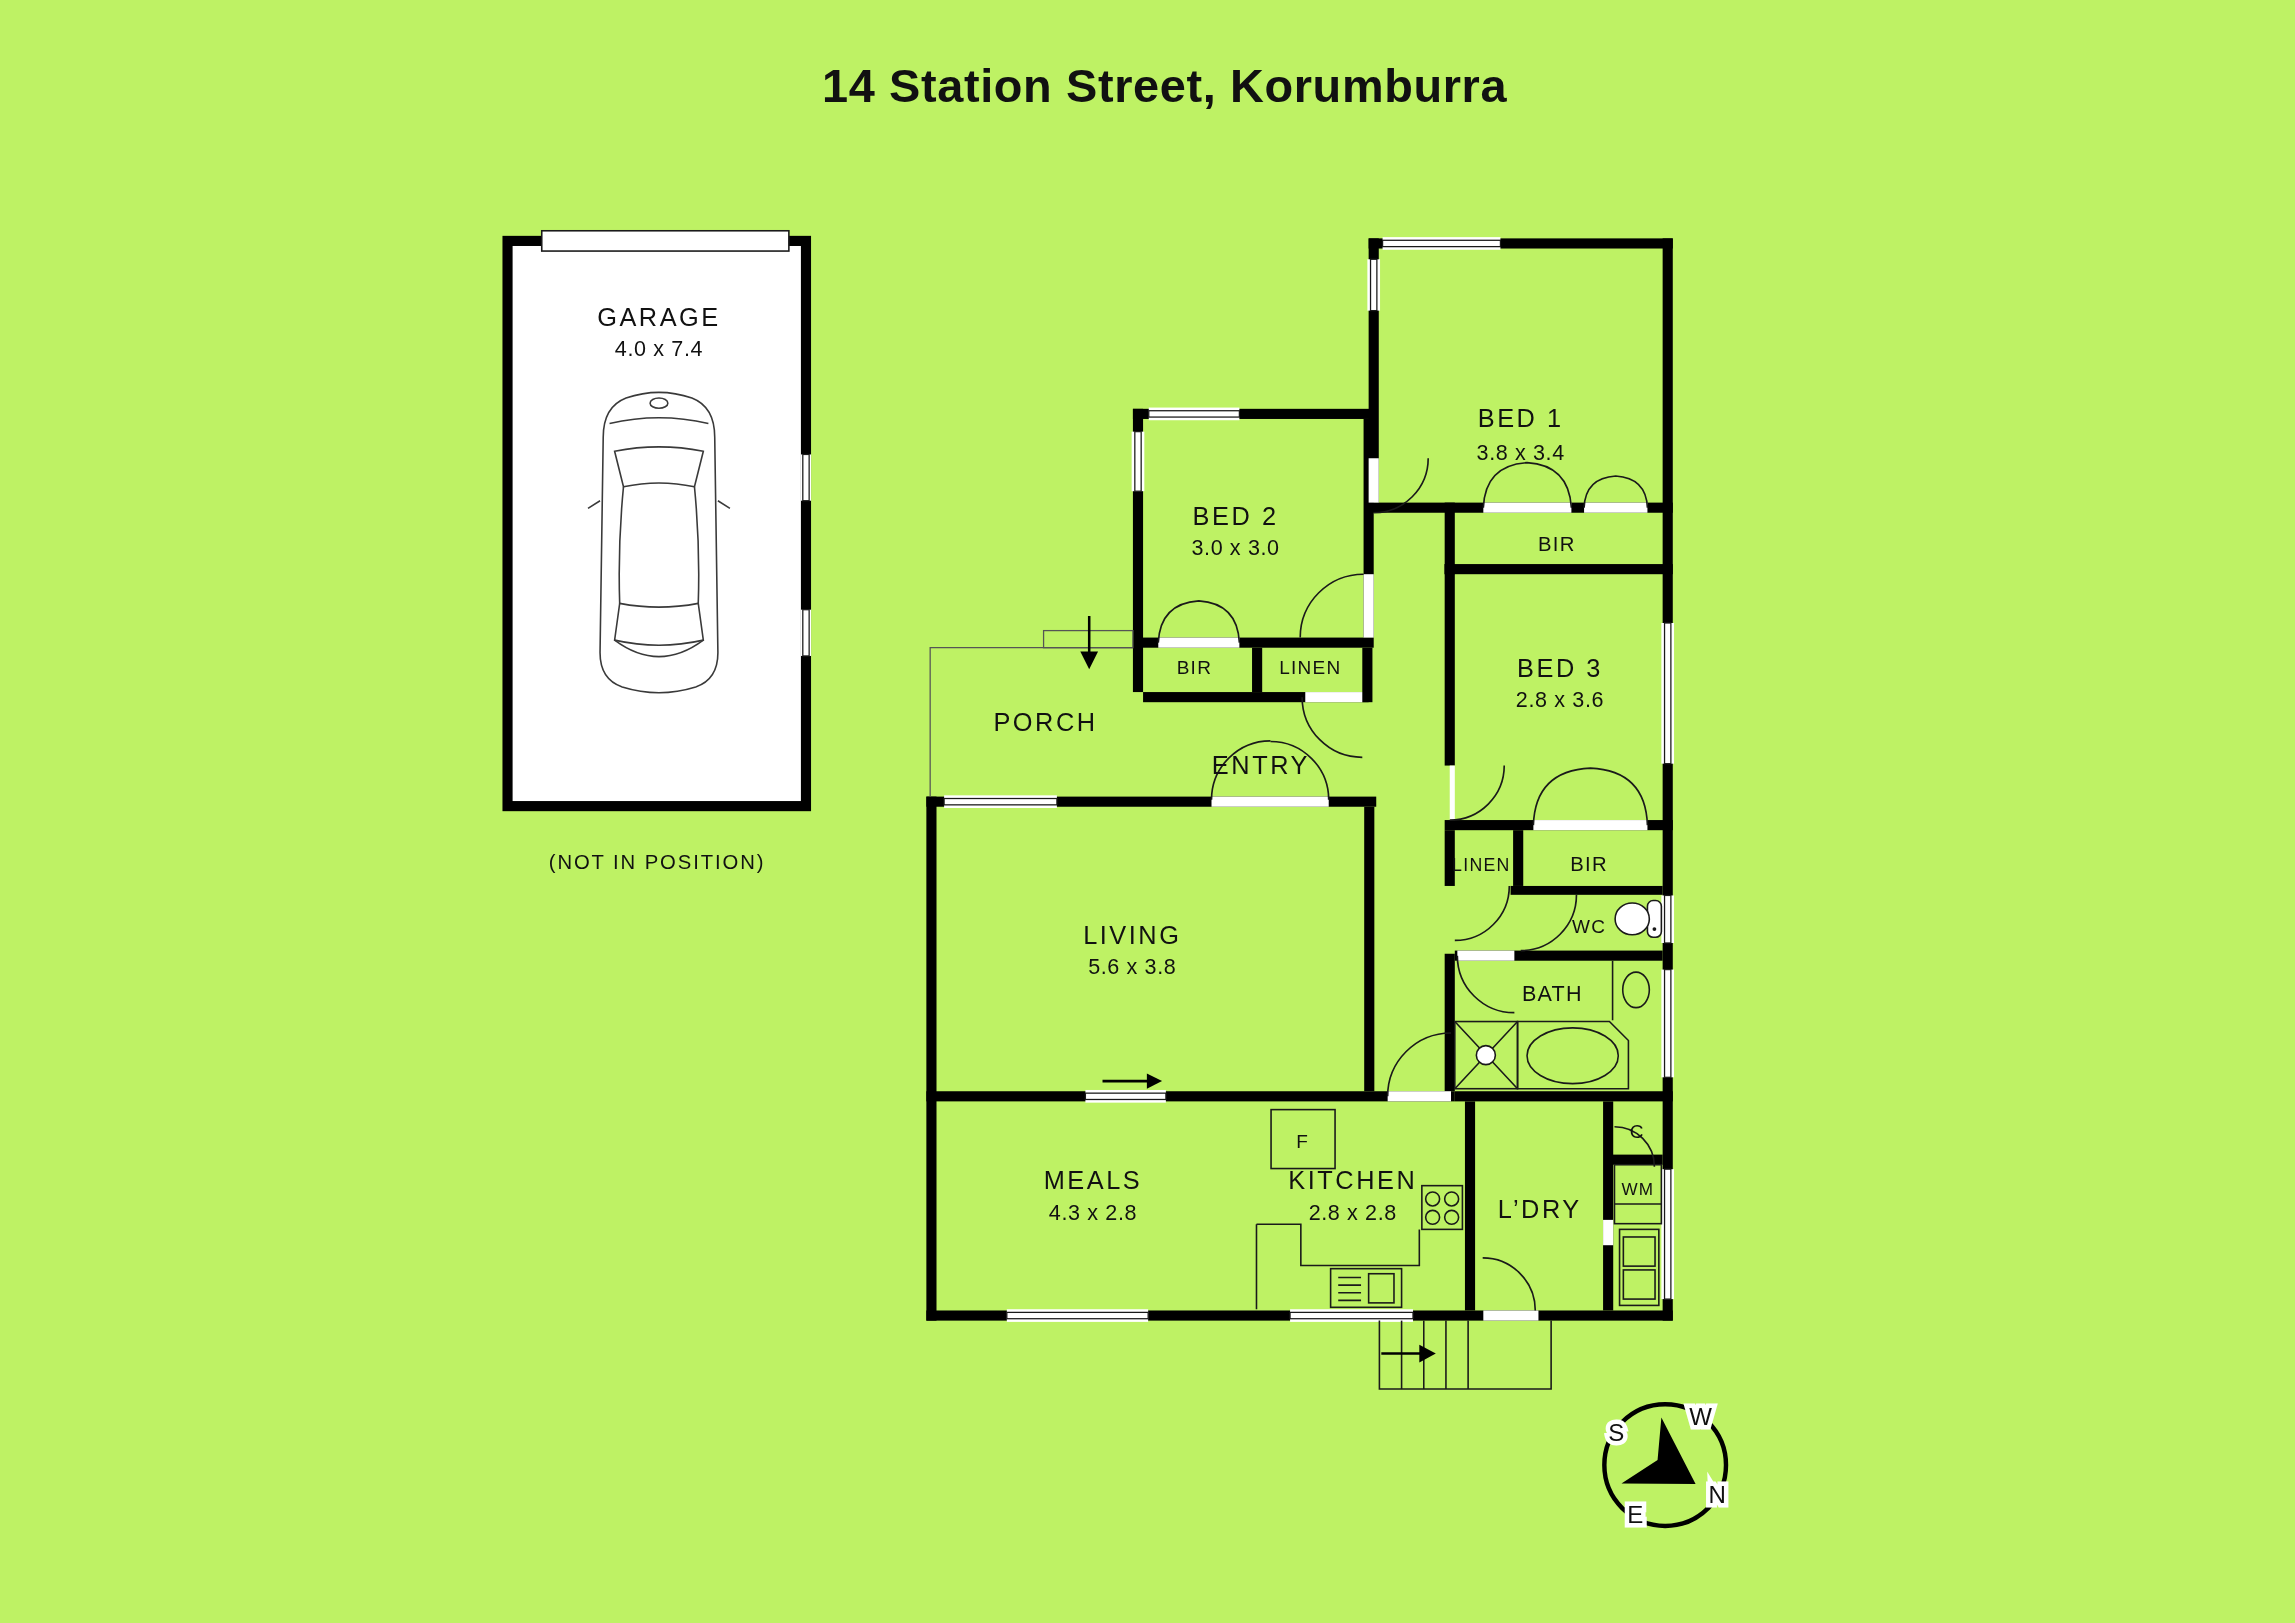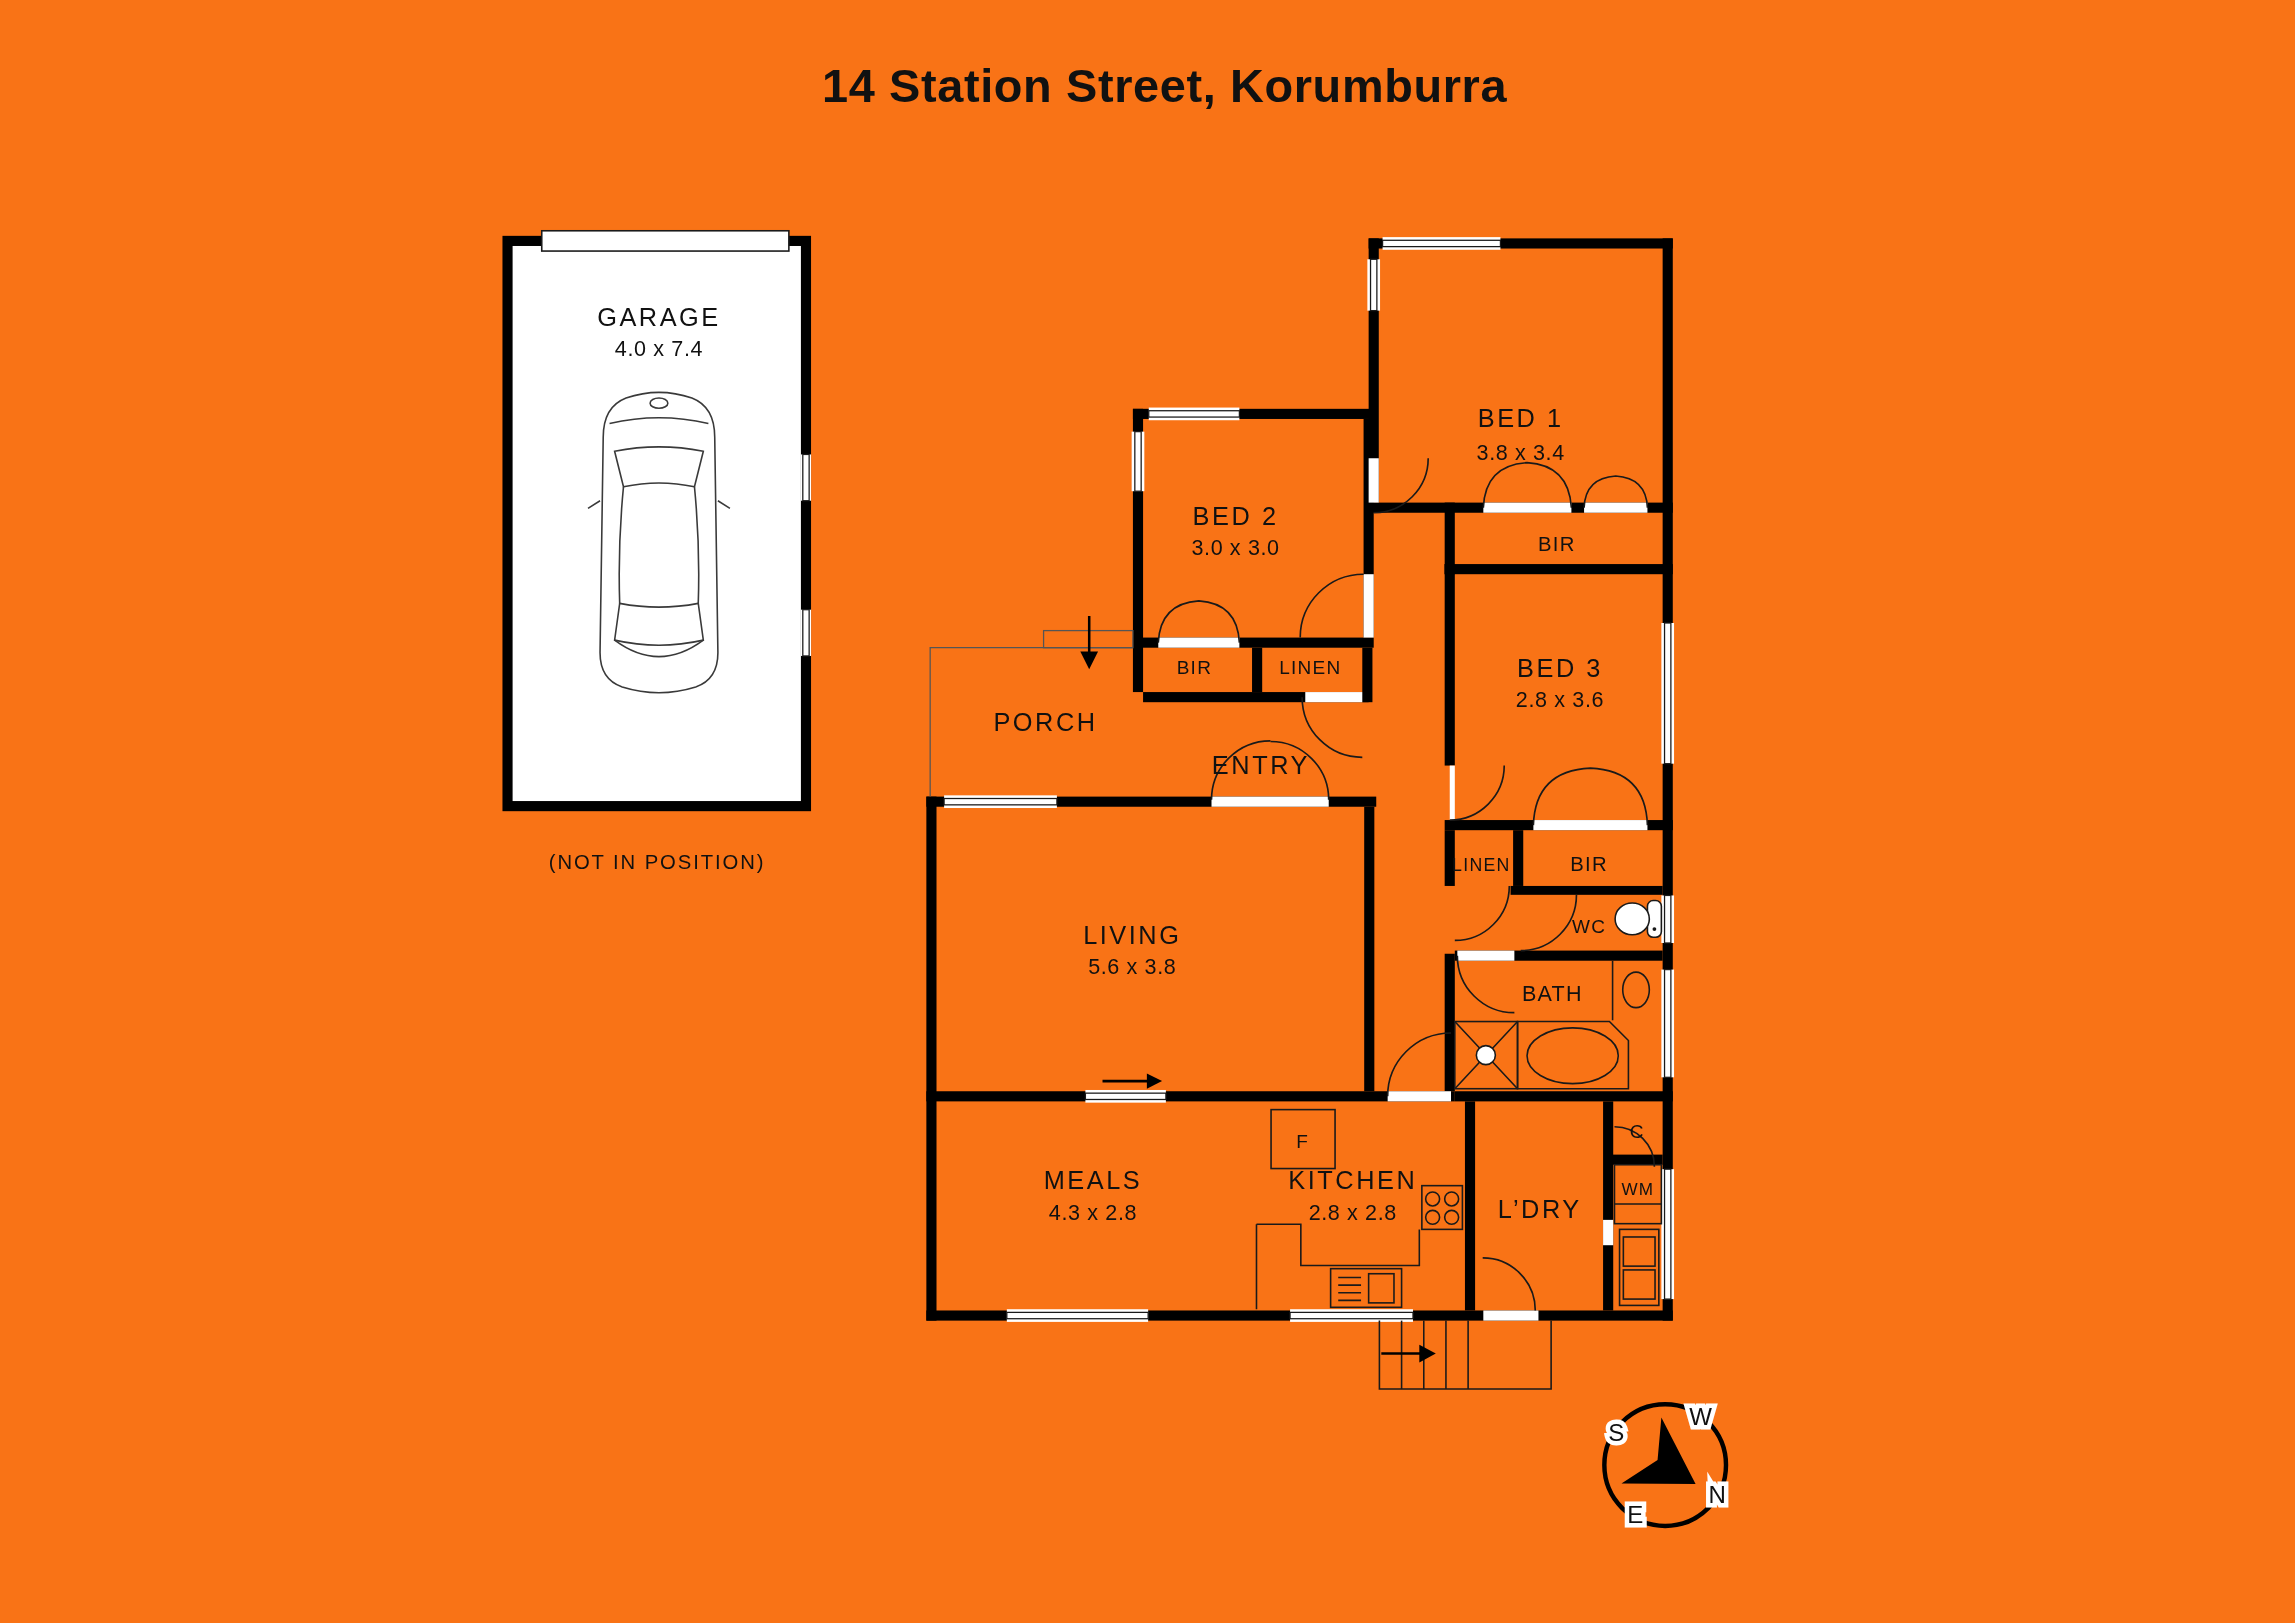--- a/index.html
+++ b/index.html
@@ -1,17 +1,17 @@
 <!DOCTYPE html>
 <html style="font-size:10px"><head>
 <meta charset="utf-8">
 <style>
   html,body{margin:0;padding:0;background:#ffffff;}
   body{font-family:"Liberation Sans", sans-serif;}
-  .page{position:relative;width:2295px;height:1623px;background:#f97316;overflow:hidden;}
+  .page{position:relative;width:2295px;height:1623px;background:#bef264;overflow:hidden;}
   svg{display:block;}
   text{fill:#111;}
   .wall{fill:#000;}
   .winband{fill:#fff;}
   .thin{stroke:#1a1a1a;stroke-width:2.5;fill:none;}
   .thin-lt{stroke:#555;stroke-width:2;fill:none;}
   .arc{stroke:#1a1a1a;stroke-width:2.6;fill:none;}
   .fix{stroke:#1a1a1a;stroke-width:2.5;fill:#fff;}
   .lbl{font-size:40px;letter-spacing:4px;text-anchor:middle;}
   .dims{font-size:34px;letter-spacing:1px;text-anchor:middle;}

